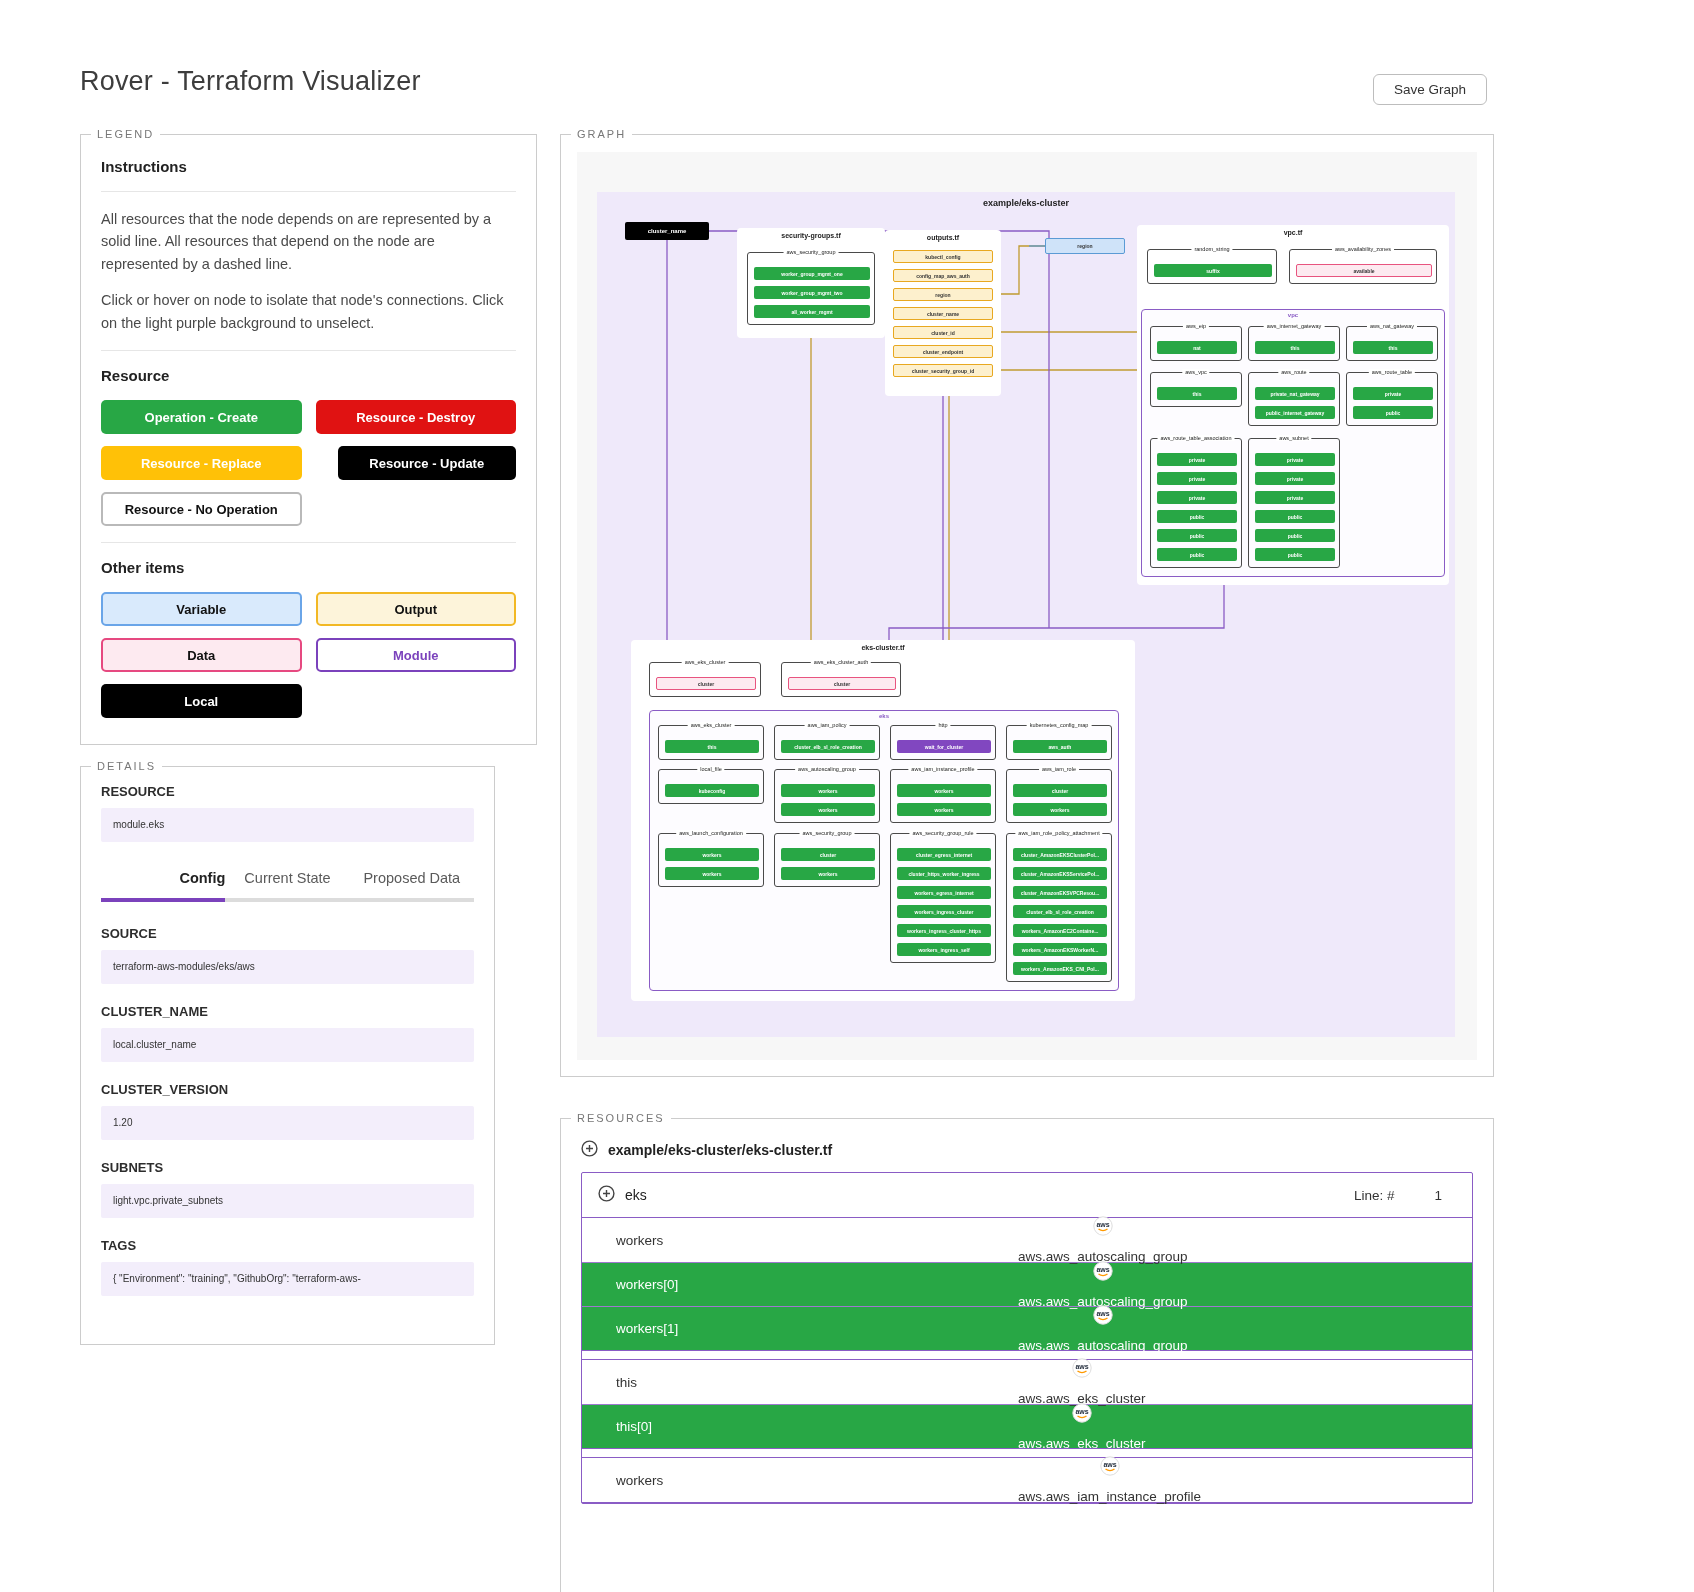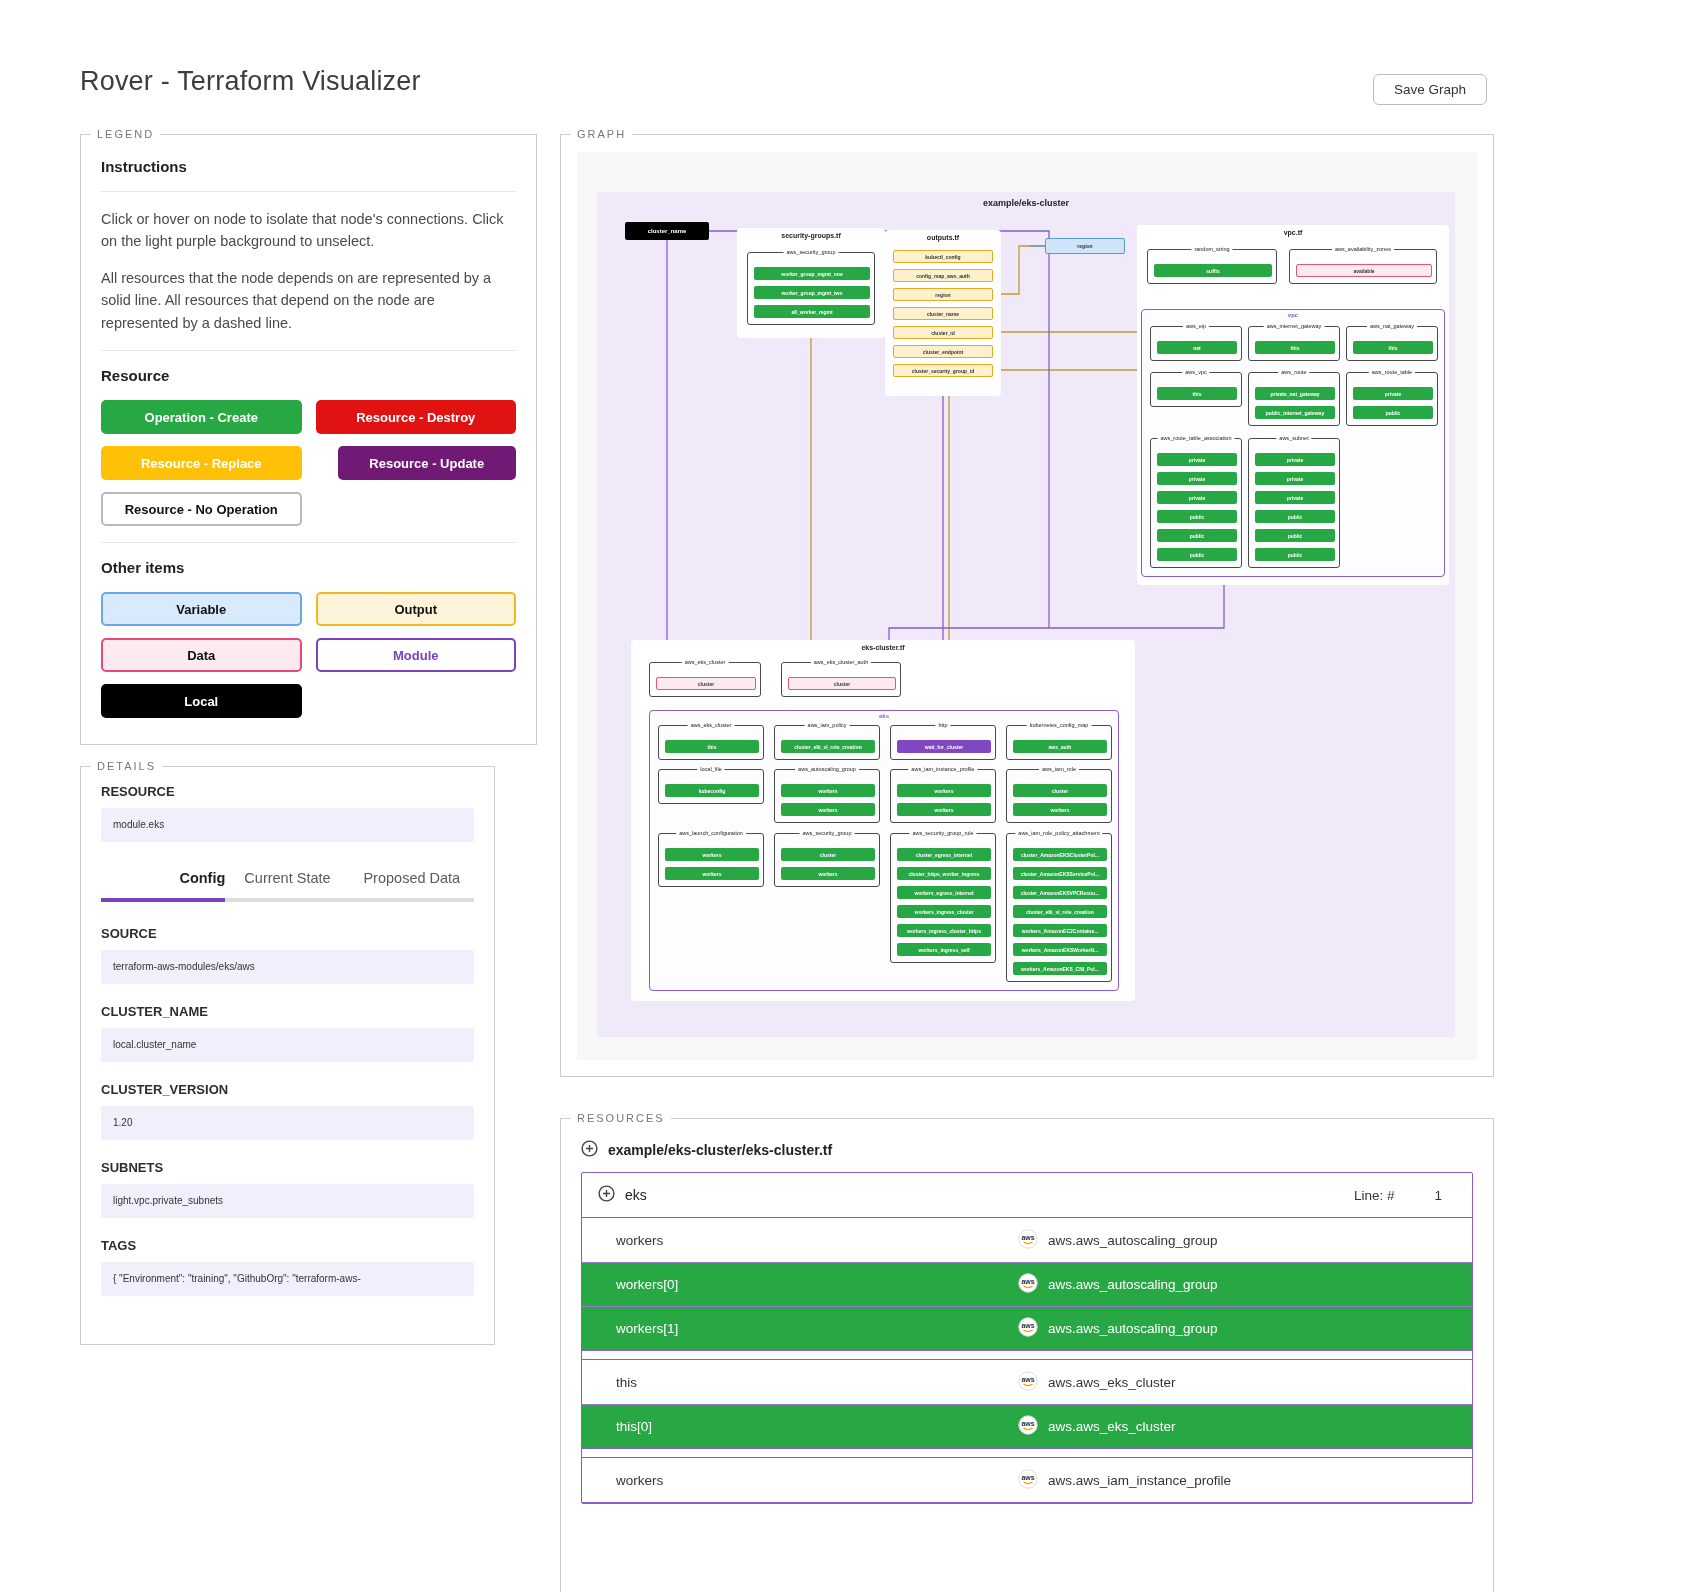--- a/index.html
+++ b/index.html
@@ -22,21 +22,21 @@
   .sec-h { font-size:15px; font-weight:bold; color:#222; margin:8px 0 0 0; }
   .panel-pad p { font-size:14.5px; color:#4a4a4a; line-height:1.55; margin-top:14px; }
   hr.sep { border:0; border-top:1px solid #e6e6e6; margin:16px 0; }
 
   .lgrid { display:grid; grid-template-columns:1fr 1fr; gap:12px 14px; margin-top:16px; }
   .lbtn { height:34px; border:2px solid transparent; border-radius:5px; display:flex; align-items:center;
     justify-content:center; font-size:13px; font-weight:bold; }
   .kind-create  { background:#28a745; color:#fff; }
   .kind-destroy { background:#e01212; color:#fff; }
   .kind-replace { background:#ffc107; color:#fff; }
-  .kind-update  { background:#701a75; color:#fff;margin-left:22px; }
+  .kind-update  { background:#000000; color:#fff;margin-left:22px; }
   .kind-noop    { background:#fff; color:#111; border-color:#b9b9b9; }
   .kind-variable{ background:#d9eafc; color:#111; border-color:#6aa5e8; }
   .kind-output  { background:#fdf4da; color:#111; border-color:#f2b824; }
   .kind-data    { background:#fdeaf0; color:#111; border-color:#e64980; }
   .kind-module  { background:#fff; color:#7b42bc; border-color:#7b42bc; }
   .kind-local   { background:#000; color:#fff; }
 
   .fld-label { font-size:13px; font-weight:bold; color:#2d2d2d; margin:2px 0 9px 0; }
   .fld-value { background:#f3eefb; height:34px; line-height:34px; padding:0 12px; font-size:10px;
     color:#333; white-space:nowrap; overflow:hidden; margin-bottom:20px; border-radius:2px; }
@@ -70,37 +70,37 @@
   .res-header { display:flex; align-items:center; gap:10px; height:44px; padding:0 16px; font-size:14px; color:#222; }
   .res-header .spacer { margin-left:auto; }
   .res-line-label { font-size:13.5px; color:#333; }
   .res-line-value { font-size:13.5px; color:#333; margin-left:30px; margin-right:14px; }
   .res-group { border-top:1px solid #8a5cc5; border-bottom:1px solid #8a5cc5; margin-bottom:8px; }
   .res-group:last-child { margin-bottom:0; }
   .res-row { display:flex; align-items:center; height:44px; padding:0 16px; font-size:13.5px; background:#fff; color:#333; cursor:pointer; }
   .res-row + .res-row { border-top:1px solid #9d79cf; }
   .res-row.row-create { background:#28a745; color:#fff; }
   .res-name { flex:0 0 420px; padding-left:18px; }
-  .res-provider { display:flex; align-items:center; gap:10px; }
+  .res-provider { display:flex; align-items:center; gap:10px;flex-direction:column; }
 </style>
 </head>
 <body>
 
 <div class="page">
 
   <div class="page-title">Rover - Terraform Visualizer</div>
   <button class="save-btn">Save Graph</button>
 
   <fieldset id="fs-legend">
     <legend>LEGEND</legend>
     <div class="panel-pad">
       <div class="sec-h">Instructions</div>
       <hr class="sep">
+      <p>All resources that the node depends on are represented by a solid line. All resources that depend on the node are represented by a dashed line.</p>
       <p>Click or hover on node to isolate that node's connections. Click on the light purple background to unselect.</p>
-      <p>All resources that the node depends on are represented by a solid line. All resources that depend on the node are represented by a dashed line.</p>
       <hr class="sep">
       <div class="sec-h">Resource</div>
       <div class="lgrid" id="legend-resource-grid">
           <div class="lbtn kind-create">Operation - Create</div>
           <div class="lbtn kind-destroy">Resource - Destroy</div>
           <div class="lbtn kind-replace">Resource - Replace</div>
           <div class="lbtn kind-update">Resource - Update</div>
           <div class="lbtn kind-noop">Resource - No Operation</div>
         </div>
       <hr class="sep">

